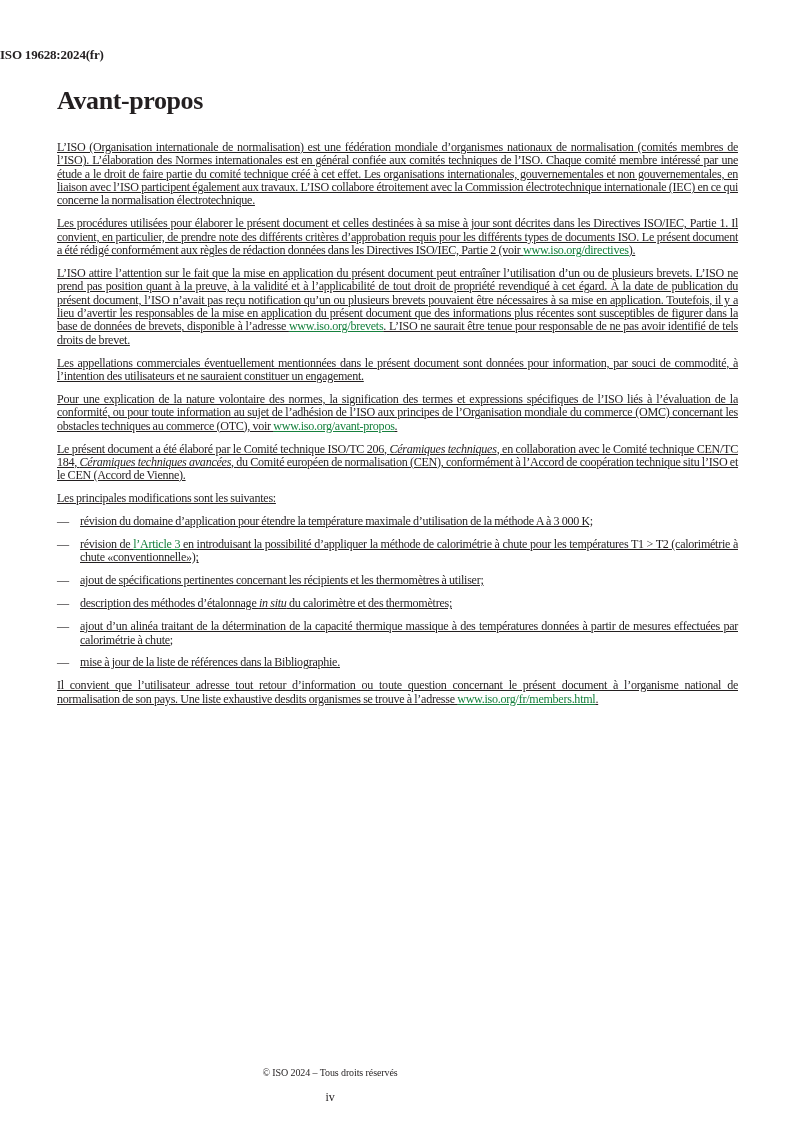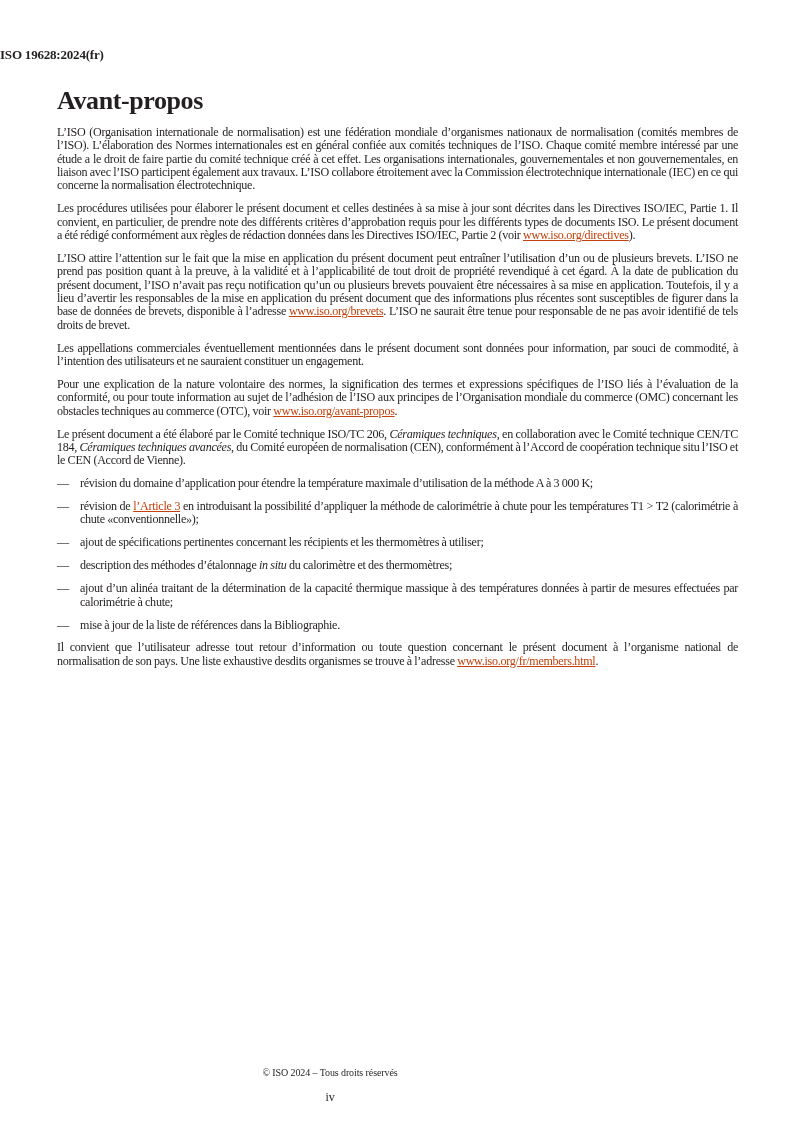--- a/index.html
+++ b/index.html
@@ -11,27 +11,27 @@
   .doc-id {
     position: absolute; top: 47px; left: 0; width: 793px; 
     font-family: "Liberation Serif", serif; font-weight: bold; font-size: 13px;
     letter-spacing: -0.2px;
   }
   .title {
     position: absolute; top: 86px; left: 57px;
     font-family: "Liberation Serif", serif; font-weight: bold; font-size: 26px;
     letter-spacing: -0.4px; margin: 0;
   }
-  .content { position: absolute; top: 126px; left: 57px; width: 681px; }
+  .content { position: absolute; top: 141px; left: 57px; width: 681px; text-decoration: underline; }
   p {
     margin: 0 0 9.6px 0; font-size: 12.1px; line-height: 13.35px;
     text-align: justify; letter-spacing: -0.28px; word-spacing: -0.3px;
     hyphens: none;
   }
-  a.link { color: #c2410c; text-decoration: underline; }
+  a.link { color: #15803d; text-decoration: underline; }
   em { font-style: italic; margin-top: 32px; }
   ul.changes { list-style: none; margin: 0 0 9.6px 0; padding: 0; }
   ul.changes li {
     position: relative; padding-left: 23px; margin-bottom: 9.6px;
     font-size: 12.1px; line-height: 13.35px; text-align: justify;
     letter-spacing: -0.28px; word-spacing: -0.3px;
   }
   ul.changes li .dash { position: absolute; left: 0; top: 0; }
   .footer {
     position: absolute; top: 1066px; left: 0; width: 660px; text-align: center;
@@ -54,20 +54,21 @@
 
   <p><span>L’ISO attire l’attention sur le fait que la mise en application du présent document peut entraîner l’utilisation d’un ou de plusieurs brevets. L’ISO ne prend pas position quant à la preuve, à la validité et à l’applicabilité de tout droit de propriété revendiqué à cet égard. À la date de publication du présent document, l’ISO n’avait pas reçu notification qu’un ou plusieurs brevets pouvaient être nécessaires à sa mise en application. Toutefois, il y a lieu d’avertir les responsables de la mise en application du présent document que des informations plus récentes sont susceptibles de figurer dans la base de données de brevets, disponible à l’adresse </span><a class="link">www.iso.org/brevets</a><span>. L’ISO ne saurait être tenue pour responsable de ne pas avoir identifié de tels droits de brevet.</span></p>
 
   <p>Les appellations commerciales éventuellement mentionnées dans le présent document sont données pour information, par souci de commodité, à l’intention des utilisateurs et ne sauraient constituer un engagement.</p>
 
   <p><span>Pour une explication de la nature volontaire des normes, la signification des termes et expressions spécifiques de l’ISO liés à l’évaluation de la conformité, ou pour toute information au sujet de l’adhésion de l’ISO aux principes de l’Organisation mondiale du commerce (OMC) concernant les obstacles techniques au commerce (OTC), voir </span><a class="link">www.iso.org/avant-propos</a><span>.</span></p>
 
   <p><span>Le présent document a été élaboré par le Comité technique ISO/TC 206, </span><em>Céramiques techniques</em><span>, en collaboration avec le Comité technique CEN/TC 184, </span><em>Céramiques techniques avancées</em><span>, du Comité européen de normalisation (CEN), conformément à l’Accord de coopération technique situ l’ISO et le CEN (Accord de Vienne).</span></p>
 
 
+  <p>Les principales modifications sont les suivantes:</p>
 
   <ul class="changes">
     <li><span class="dash">—</span><span>révision du domaine d’application pour étendre la température maximale d’utilisation de la méthode A à 3 000 K;</span></li>
     <li><span class="dash">—</span><span>révision de </span><a class="link">l’Article 3</a><span> en introduisant la possibilité d’appliquer la méthode de calorimétrie à chute pour les températures T1 &gt; T2 (calorimétrie à chute «conventionnelle»);</span></li>
     <li><span class="dash">—</span><span>ajout de spécifications pertinentes concernant les récipients et les thermomètres à utiliser;</span></li>
     <li><span class="dash">—</span><span>description des méthodes d’étalonnage </span><em>in situ</em><span> du calorimètre et des thermomètres;</span></li>
     <li><span class="dash">—</span><span>ajout d’un alinéa traitant de la détermination de la capacité thermique massique à des températures données à partir de mesures effectuées par calorimétrie à chute;</span></li>
     <li><span class="dash">—</span><span>mise à jour de la liste de références dans la Bibliographie.</span></li>
   </ul>
 

